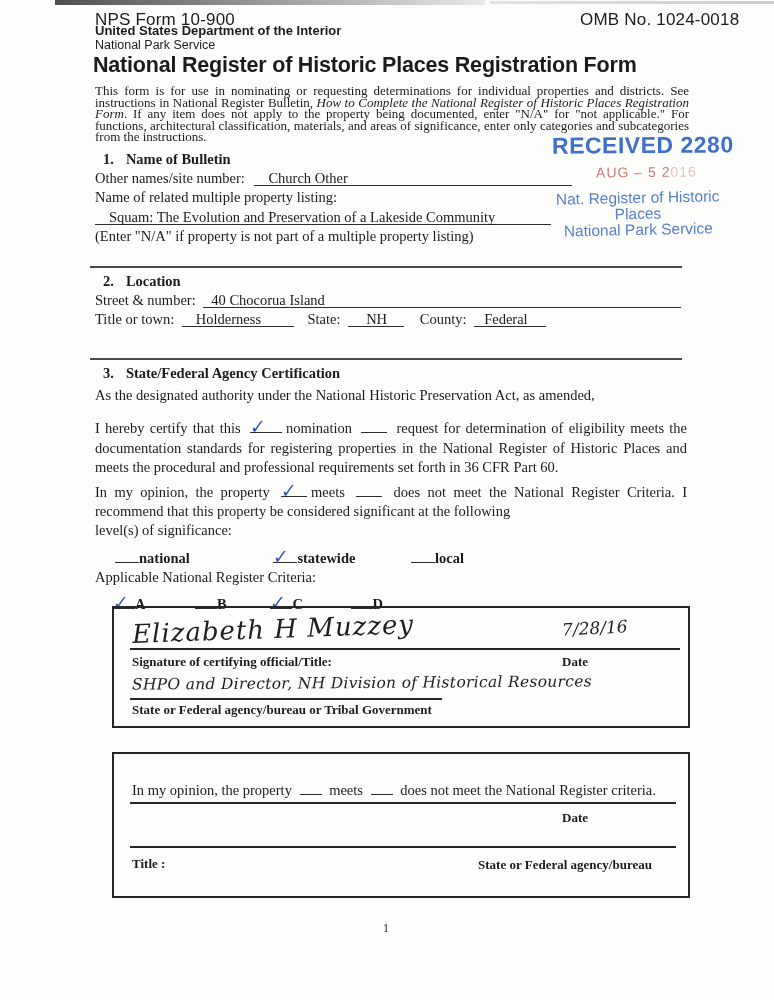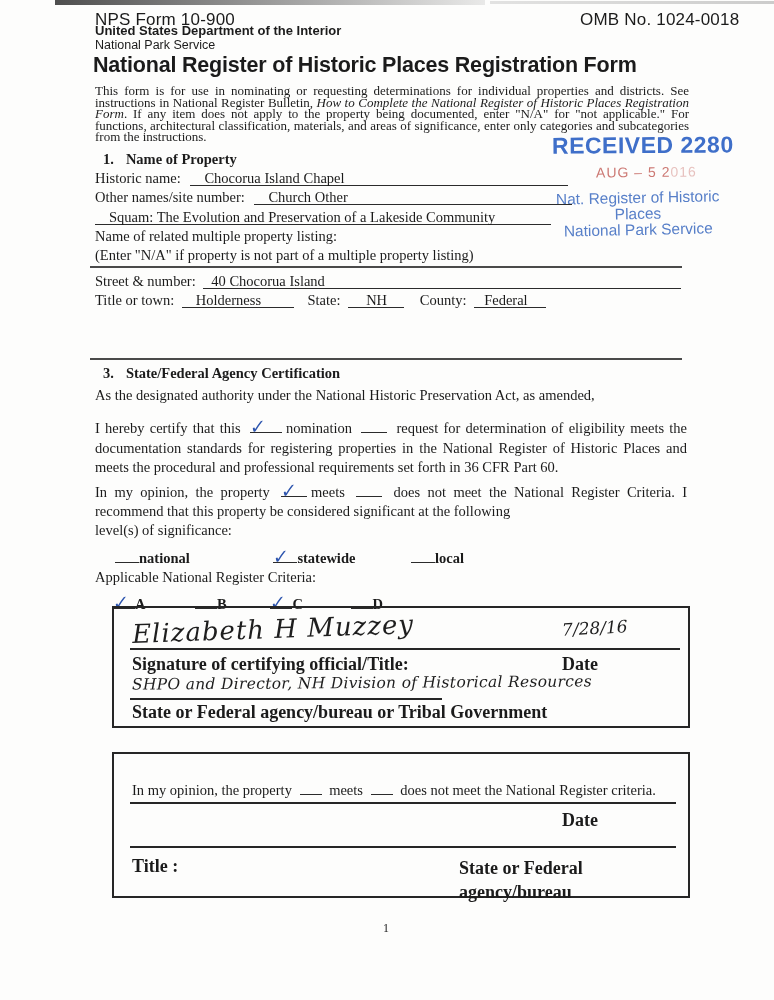--- a/index.html
+++ b/index.html
@@ -60,21 +60,21 @@
     color:#c4625c; opacity:.85; transform:rotate(-.6deg);
   }
   .stamp-date .faded { opacity:.45; }
   .stamp-nr {
     font-family:"Liberation Sans", sans-serif; font-size:15.5px; line-height:16px;
     color:#4f79c6; text-align:center; opacity:.95; transform:rotate(-1.2deg);
   }
   
   .sigbox { position:absolute; left:112px; width:578px; border:2px solid #262626; }
   .inline-rule { position:absolute; height:2px; background:#262626; }
-  .boxlabel { position:absolute; font-size:18px; font-weight:bold; }
+  .boxlabel { position:absolute; font-size:13px; font-weight:bold; }
   .boxtext { position:absolute; font-size:14.5px; }
   .hand { font-family:"DejaVu Serif", serif; font-style:italic; color:#1e1e1e; }
   .signature { font-size:26px; transform:rotate(-2deg); letter-spacing:1px; white-space:nowrap; }
   .hand-title { font-size:15.5px; letter-spacing:.3px; transform:rotate(-.4deg); white-space:nowrap; }
   .hand-date { font-size:17px; transform:rotate(-3deg); }
   .footer-page { font-size:12px; }
   .lvl-label, .crit-letter { font-weight:bold; }
 </style>
 </head>
 <body>
@@ -92,41 +92,38 @@
   <div class="abs intro" style="left:95px; top:85px;"><span>This form is for use in nominating or requesting determinations for individual properties and districts.  See instructions in National Register Bulletin, </span><i>How to Complete the National Register of Historic Places Registration Form</i><span>.  If any item does not apply to the property being documented, enter "N/A" for "not applicable."  For functions, architectural classification, materials, and areas of significance, enter only categories and subcategories from the instructions.</span></div>
 
   <div class="abs stamp-received" style="left:552px; top:132px;">RECEIVED 2280</div>
   <div class="abs stamp-date" style="left:596px; top:164px;"><span>AUG – 5 2</span><span class="faded">016</span></div>
   <div class="abs stamp-nr" style="left:538px; top:190px; width:200px;">
     <div>Nat. Register of Historic Places</div>
     <div>National Park Service</div>
   </div>
 
   <div class="abs sec" style="left:95px; top:150px;">
-    <div class="sec-h"><span class="num">1.</span><span>Name of Property</span></div>
-    <div class="row">
-      <span>Historic name:</span>
-      <span class="fill" style="width:378px; margin-left:6px;">Chocorua Island Chapel</span>
-    </div>
+    <div class="sec-h"><span class="num">1.</span><span>Name of Bulletin</span></div>
     <div class="row">
       <span>Other names/site number:</span>
       <span class="fill" style="width:318px; margin-left:6px;">Church Other</span>
     </div>
     <div class="row">
-      <span class="fill" style="width:456px;">Squam: The Evolution and Preservation of a Lakeside Community</span>
+      <span>Name of related multiple property listing:</span>
     </div>
     <div class="row">
-      <span>Name of related multiple property listing:</span>
+      <span class="fill" style="width:456px;">Squam: The Evolution and Preservation of a Lakeside Community</span>
     </div>
     <div class="row">(Enter "N/A" if property is not part of a multiple property listing)</div>
   </div>
 
   <div class="rule" style="top:266px;"></div>
 
   <div class="abs sec" style="left:95px; top:272px;">
+    <div class="sec-h"><span class="num">2.</span><span>Location</span></div>
     <div class="row">
       <span>Street &amp; number:</span>
       <span class="fill" style="width:478px; margin-left:4px; padding-left:8px;">40 Chocorua Island</span>
     </div>
     <div class="row">
       <span>Title or town:</span>
       <span class="fill" style="width:112px; margin-left:4px;">Holderness</span>
       <span style="margin-left:10px;">State:</span>
       <span class="fill" style="width:56px; margin-left:4px; padding-left:18px;">NH</span>
       <span style="margin-left:12px;">County:</span>
@@ -182,19 +179,19 @@
       <span>In my opinion, the property</span>
       <span class="blank" style="width:22px;"></span>
       <span>meets</span>
       <span class="blank" style="width:22px;"></span>
       <span>does not meet the National Register criteria.</span>
     </div>
     <div class="inline-rule" style="left:16px; top:48px; width:546px;"></div>
     <div class="boxlabel" style="left:448px; top:56px;">Date</div>
     <div class="inline-rule" style="left:16px; top:92px; width:546px;"></div>
     <div class="boxlabel" style="left:18px; top:102px;">Title :</div>
-    <div class="boxlabel" style="left:345px; top:102px; line-height:1.35;">
+    <div class="boxlabel" style="left:364px; top:102px; line-height:1.35;">
       <div>State or Federal agency/bureau</div>
     </div>
   </div>
 
   <div class="abs footer-page" style="left:383px; top:921px;">1</div>
 </div>
 
 </body></html>

